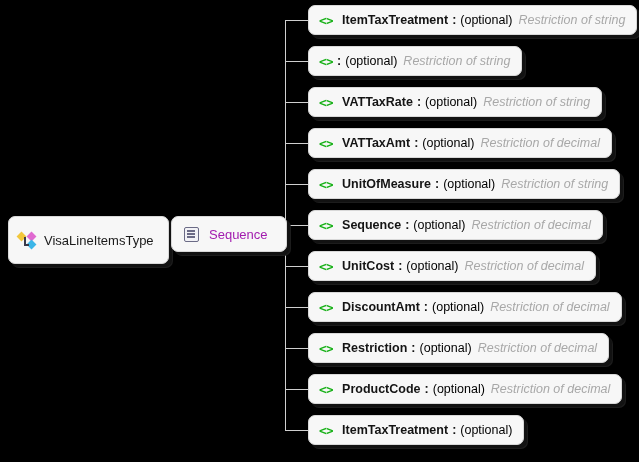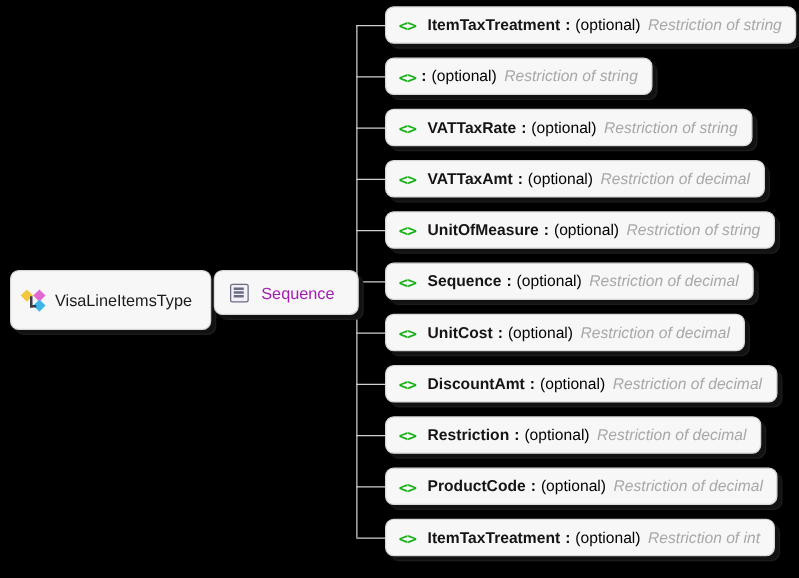--- a/index.html
+++ b/index.html
@@ -273,17 +273,16 @@
         <span class="el-name">ProductCode</span>
         <span class="el-sep">:</span>
         <span class="el-occurs">(optional)</span>
         <span class="el-type">Restriction of decimal</span>
       </div>
       <div class="node element-node" style="top: 415px;">
         <span class="icon-code">&lt;&gt;</span>
         <span class="el-name">ItemTaxTreatment</span>
         <span class="el-sep">:</span>
         <span class="el-occurs">(optional)</span>
-        <span class="el-type">Restriction of int</span>
       </div>
     </div>
 
 </div>
 
 </body></html>

